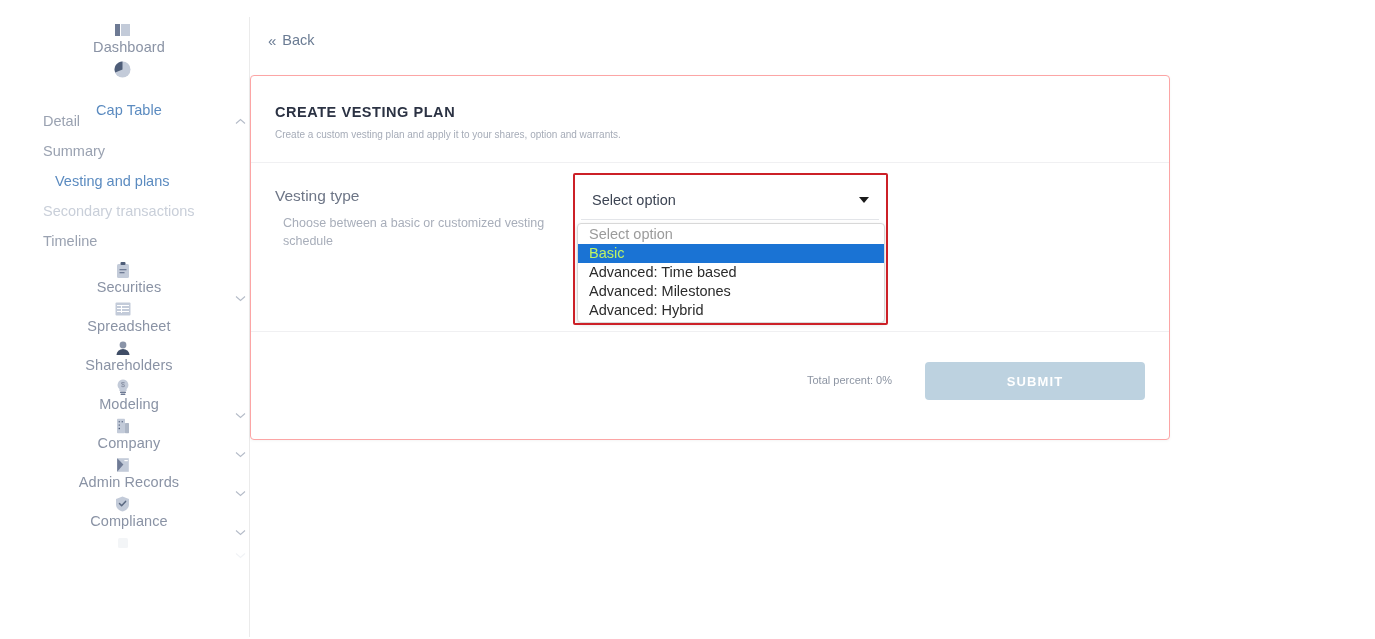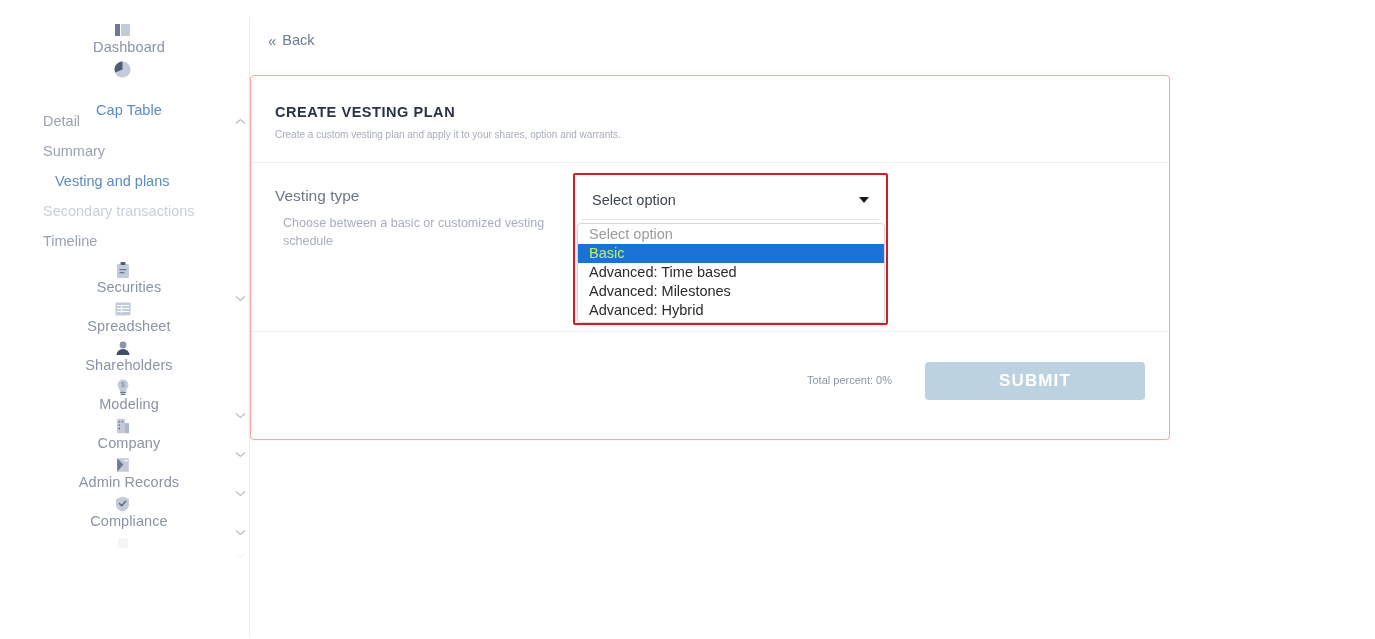--- a/index.html
+++ b/index.html
@@ -256,21 +256,21 @@
     position: absolute;
     right: 24px;
     top: 30px;
     width: 220px;
     height: 38px;
     background: #bdd2e0;
     border: none;
     border-radius: 4px;
     color: #ffffff;
     font-family: "Liberation Sans", sans-serif;
-    font-size: 17px;
+    font-size: 13px;
     font-weight: bold;
     letter-spacing: 1.1px;
     cursor: pointer;
   }
 </style>
 </head>
 <body>
 
 <div id="app">
 

